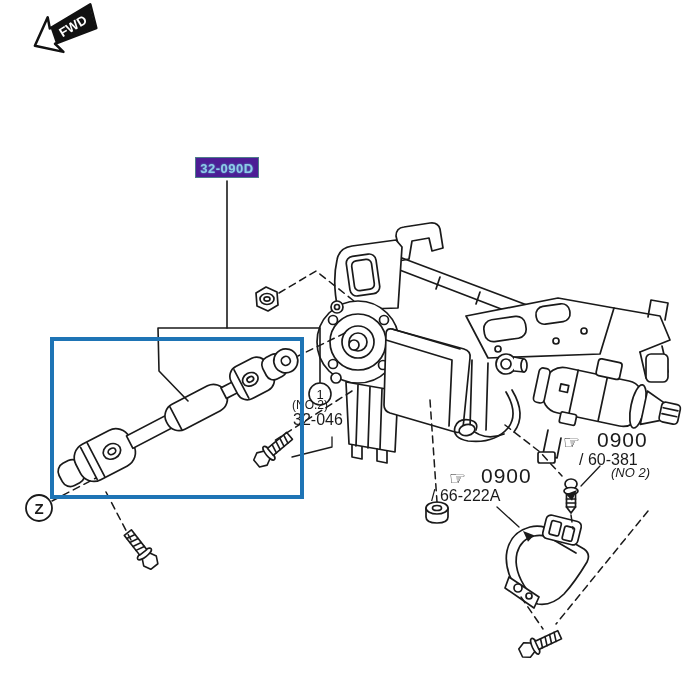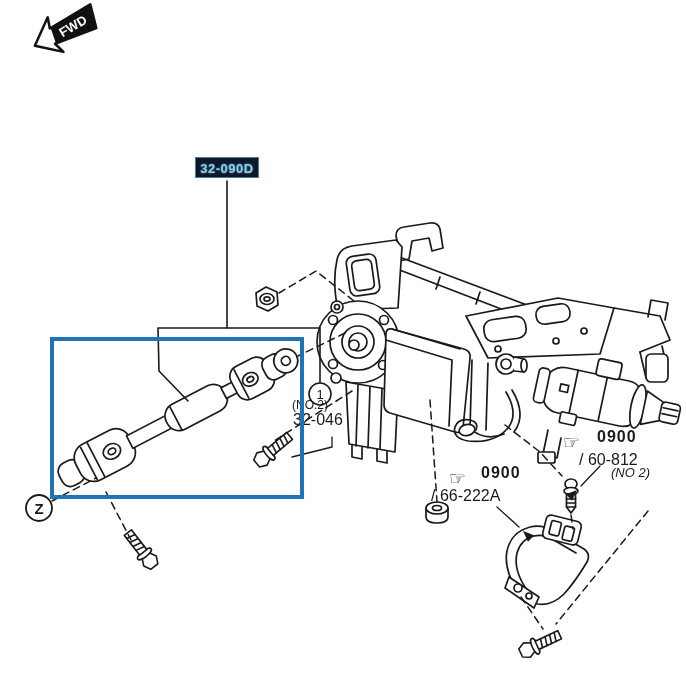--- a/index.html
+++ b/index.html
@@ -4,26 +4,26 @@
 <style>
   html,body{margin:0;padding:0;background:#ffffff;}
   #stage{
     position:relative;width:686px;height:686px;background:#ffffff;overflow:hidden;
     font-family:"Liberation Sans", sans-serif;color:#1a1a1a;
   }
   #artwork{position:absolute;left:0;top:0;z-index:1;}
   .label{position:absolute;white-space:nowrap;z-index:2;color:#1a1a1a;}
   .part-code{
     left:195px;top:157px;width:64px;height:21px;line-height:21px;text-align:center;
-    background:#0f172a;color:#8ecbe8;font-size:13px;font-weight:bold;letter-spacing:.5px;
+    background:#4c1d95;color:#8ecbe8;font-size:13px;font-weight:bold;letter-spacing:.5px;
     text-shadow:0 0 2px #57a8c8;border:1px solid #4d7d8a;box-sizing:border-box;z-index:4;
   }
   .note-1{left:292px;top:398px;font-size:12px;}
   .code-1{left:293px;top:411px;font-size:16px;}
-  .ref-section{font-size:16px;font-weight:700;letter-spacing:1px;}
+  .ref-section{font-size:21px;font-weight:400;letter-spacing:1px;}
   .ref1-section{left:597px;top:428px;}
   .ref1-code{left:579px;top:451px;font-size:16px;}
   .ref1-note{left:611px;top:465px;font-size:13px;font-style:italic;}
   .ref2-section{left:481px;top:464px;}
   .ref2-code{left:431px;top:487px;font-size:16px;}
   .hand{font-family:"DejaVu Sans", sans-serif;font-size:19px;line-height:19px;}
   .hand-1{left:563px;top:433px;}
   .hand-2{left:449px;top:469px;}
   .highlight-box{
     position:absolute;left:50px;top:337px;width:246px;height:154px;
@@ -213,20 +213,20 @@
 
   <div class="highlight-box"></div>
 
   <div class="label part-code">32-090D</div>
 
   <div class="label note-1">(NO.2)</div>
   <div class="label code-1">32-046</div>
 
   <div class="label hand hand-1">☞</div>
   <div class="label ref-section ref1-section">0900</div>
-  <div class="label ref1-code">/ 60-812</div>
+  <div class="label ref1-code">/ 60-381</div>
   <div class="label ref1-note">(NO 2)</div>
 
   <div class="label hand hand-2">☞</div>
   <div class="label ref-section ref2-section">0900</div>
   <div class="label ref2-code">/ 66-222A</div>
 
 </div>
 
 </body></html>

